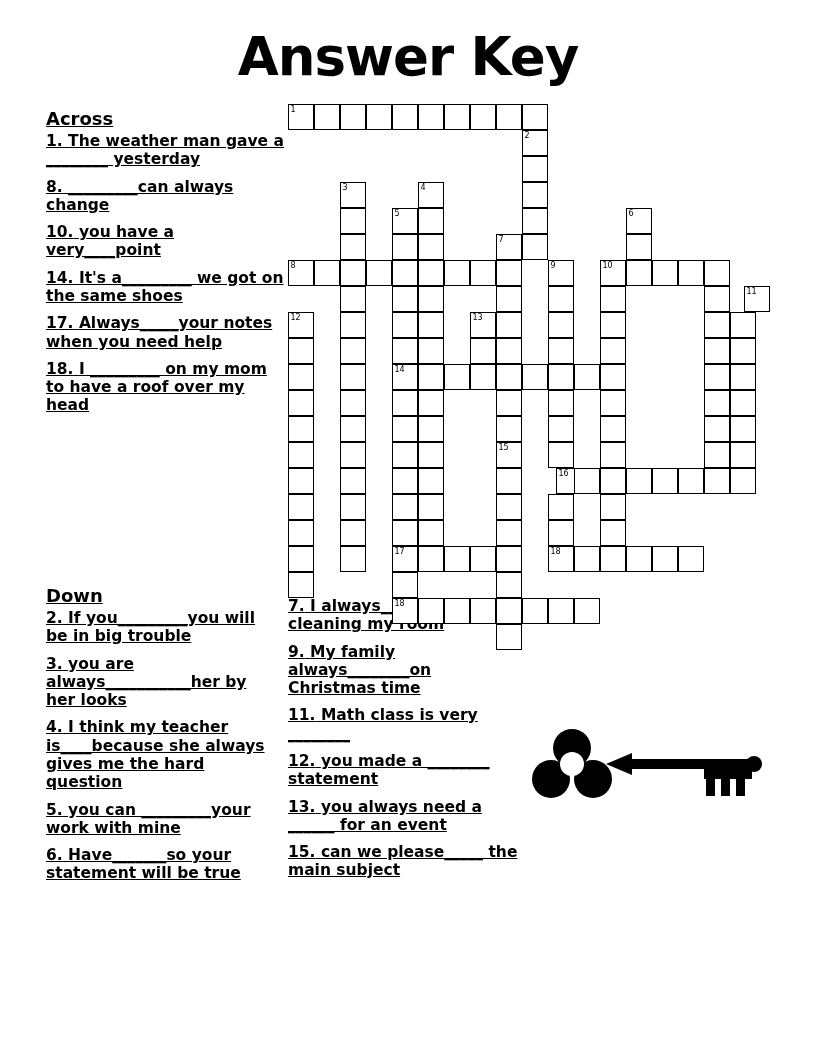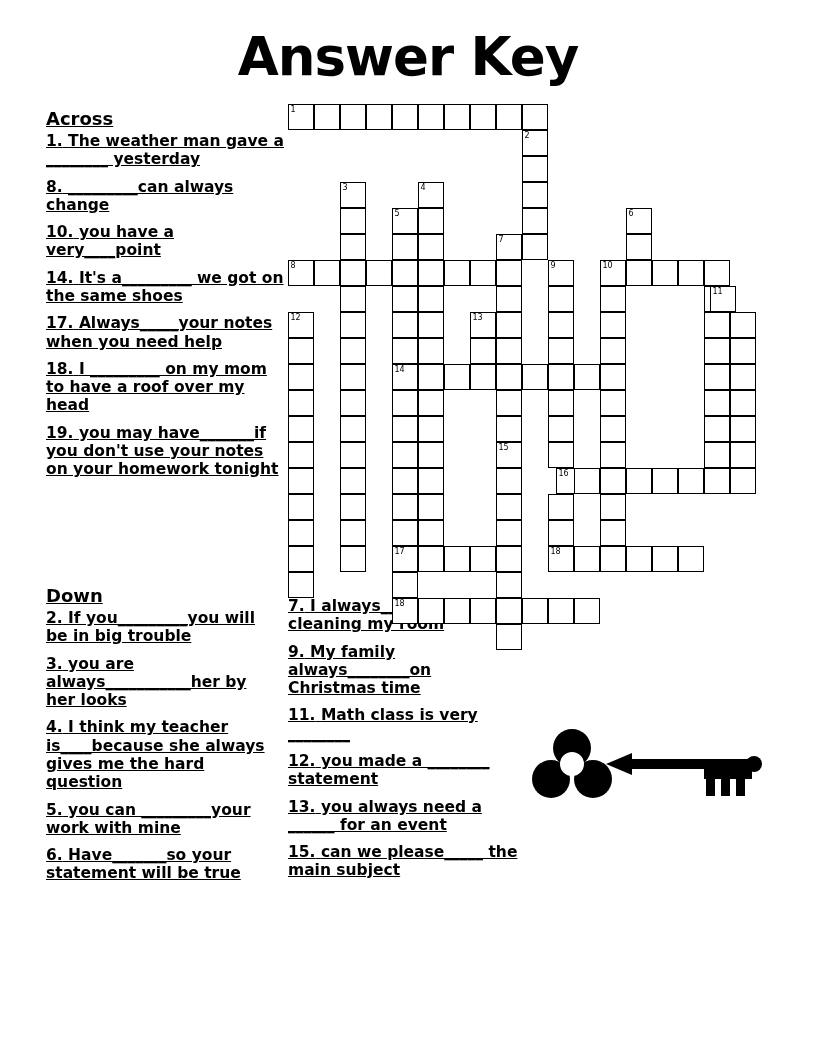--- a/index.html
+++ b/index.html
@@ -131,24 +131,20 @@
       <span class="num">14.</span>
       <span>It's a_________ we got on the same shoes</span>
     </p>
     <p class="clue">
       <span class="num">17.</span>
       <span>Always_____your notes when you need help</span>
     </p>
     <p class="clue">
       <span class="num">18.</span>
       <span>I _________ on my mom to have a roof over my head</span>
-    </p>
-    <p class="clue">
-      <span class="num">19.</span>
-      <span>you may have_______if you don't use your notes on your homework tonight</span>
     </p>
   </div>
 
   <div id="down-left-col">
     <div class="clue-heading">Down</div>
 
     <p class="clue">
       <span class="num">2.</span>
       <span>If you_________you will be in big trouble</span>
     </p>
@@ -259,21 +255,21 @@
       <div class="cell" style="left: 364px; top: 156px;"></div>
       <div class="cell" style="left: 390px; top: 156px;"></div>
       <div class="cell" style="left: 416px; top: 156px;"></div>
       <div class="cell" style="left: 52px; top: 182px;"></div>
       <div class="cell" style="left: 104px; top: 182px;"></div>
       <div class="cell" style="left: 130px; top: 182px;"></div>
       <div class="cell" style="left: 208px; top: 182px;"></div>
       <div class="cell" style="left: 260px; top: 182px;"></div>
       <div class="cell" style="left: 312px; top: 182px;"></div>
       <div class="cell" style="left: 416px; top: 182px;"></div>
-      <div class="cell" style="left: 422px; top: 182px; text-decoration: underline;">
+      <div class="cell" style="left: 456px; top: 182px; text-decoration: underline;">
         <span class="cnum">11</span>
       </div>
       <div class="cell" style="left: 0px; top: 208px;">
         <span class="cnum">12</span>
       </div>
       <div class="cell" style="left: 52px; top: 208px;"></div>
       <div class="cell" style="left: 104px; top: 208px;"></div>
       <div class="cell" style="left: 130px; top: 208px;"></div>
       <div class="cell" style="left: 182px; top: 208px;">
         <span class="cnum">13</span>

